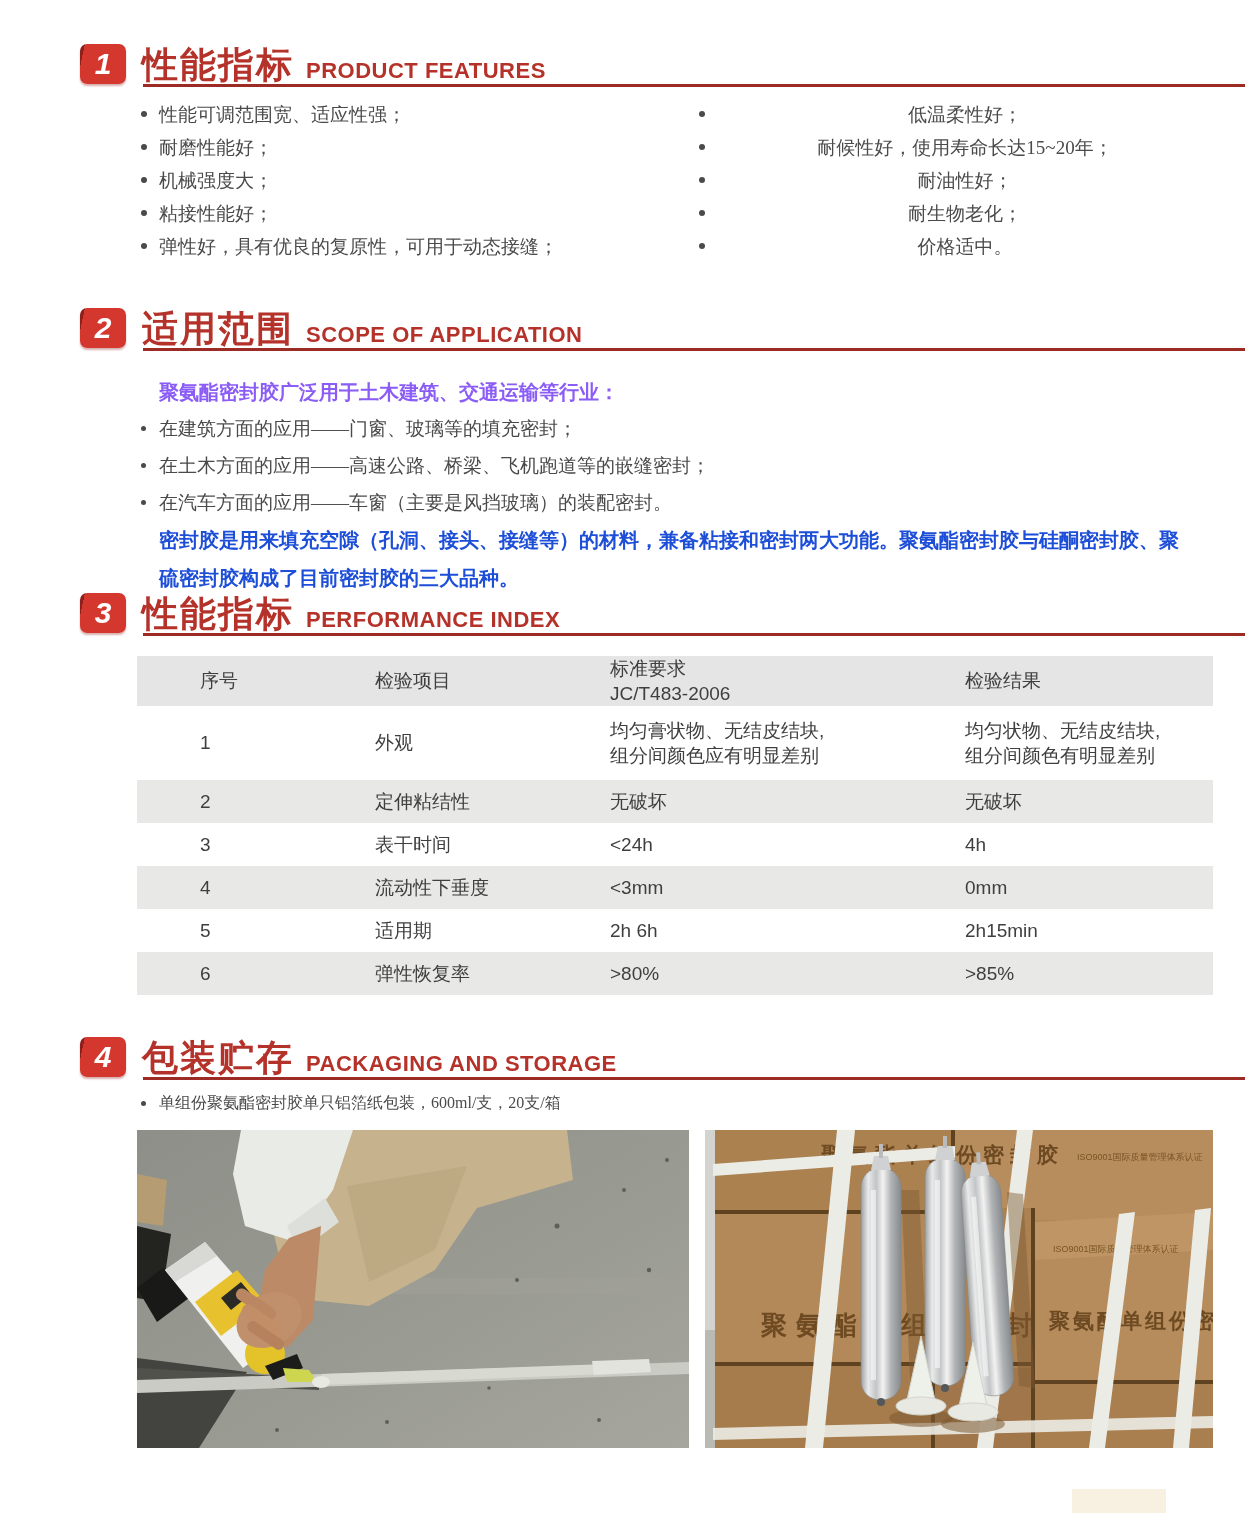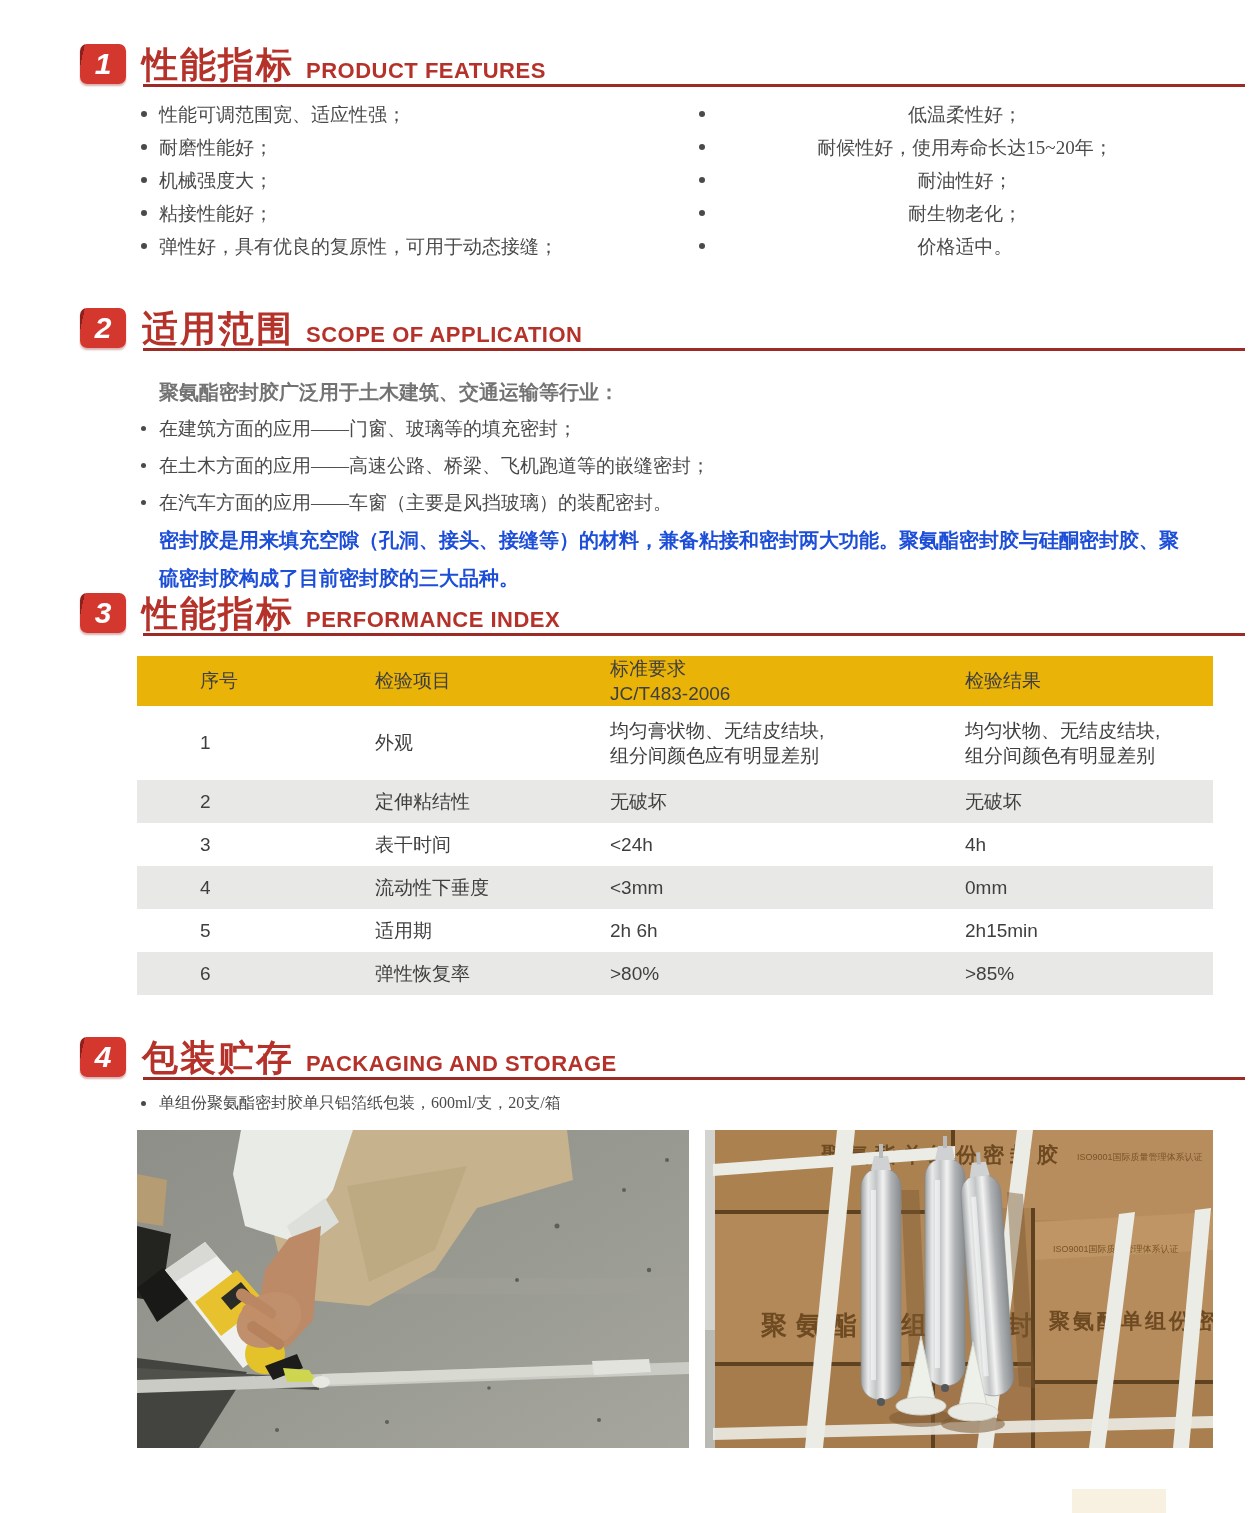--- a/index.html
+++ b/index.html
@@ -21,30 +21,30 @@
   ul.blist{list-style:none;margin:0;padding:0;font-family:Liberation Serif, serif;}
   ul.blist li{position:relative;padding-left:22px;font-size:19px;color:#4a4a4a;}
   ul.blist li::before{content:"";position:absolute;left:4px;top:13px;width:6px;height:6px;border-radius:50%;background:#4a4a4a;}
 
   .features{position:absolute;top:98px;left:137px;width:1076px;display:flex;}
   .features ul.blist li{line-height:33px;}
   .features .colL{width:558px;}
   .features .colR{flex:1;text-align:center;}
 
   .scope{position:absolute;top:374px;left:137px;width:1060px;font-size:20px;}
-  .scope .intro{font-weight:bold;color:#737373;padding-left:22px;line-height:36px;}
+  .scope .intro{font-weight:bold;color:#8b5cf6;padding-left:22px;line-height:36px;}
   .scope ul.blist li{line-height:37px;}
   .scope ul.blist li::before{top:16px;width:5px;height:5px;}
   .scope .summary{font-weight:bold;color:#1d4ed8;padding-left:22px;line-height:38px;}
 
   
   table.perf{position:absolute;top:656px;left:137px;width:1076px;border-collapse:collapse;table-layout:fixed;
              font-size:19px;color:#3f3f3f;}
   table.perf td,table.perf th{padding:0 8px 0 63px;text-align:left;vertical-align:middle;font-weight:normal;}
-  table.perf thead tr{height:46px;background:#eab308;margin-left:28px;}
+  table.perf thead tr{height:46px;background:#e5e5e5;margin-left:28px;}
   table.perf tbody tr{height:43px;}
   table.perf tbody tr.tall{height:74px;}
   table.perf tbody tr:nth-child(even){background:#e8e8e6;}
   .pre{white-space:pre-line;line-height:25px;}
 
   
   .pack-note{position:absolute;top:1088px;left:137px;width:1076px;}
   .pack-note ul.blist li{line-height:30px;font-size:16px;}
   .pack-note ul.blist li::before{top:13px;width:5px;height:5px;}
 

